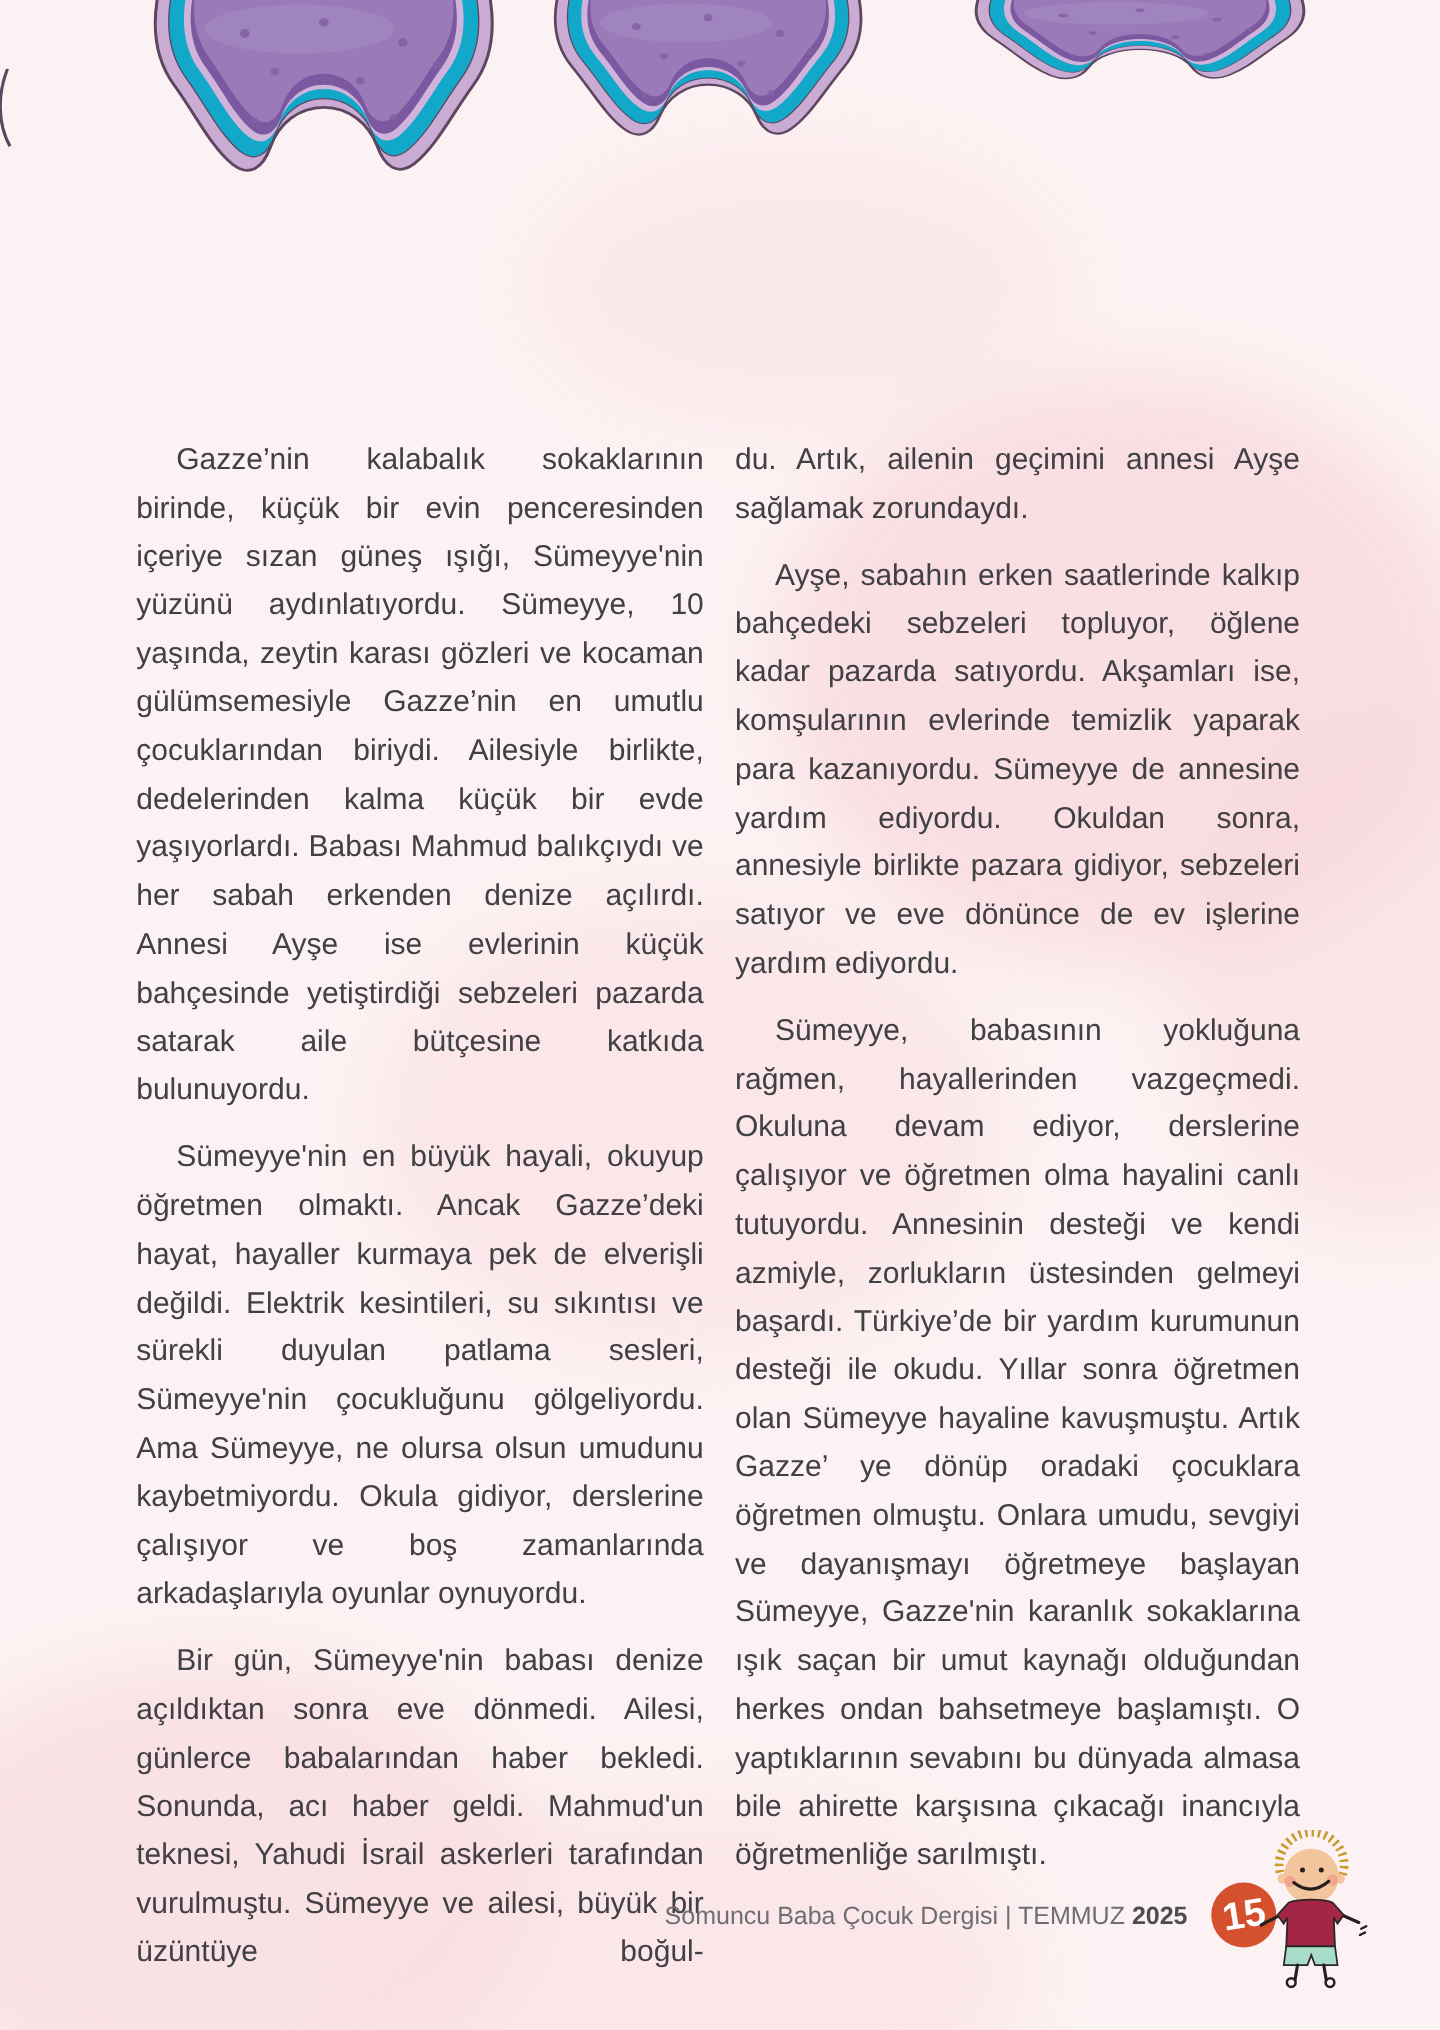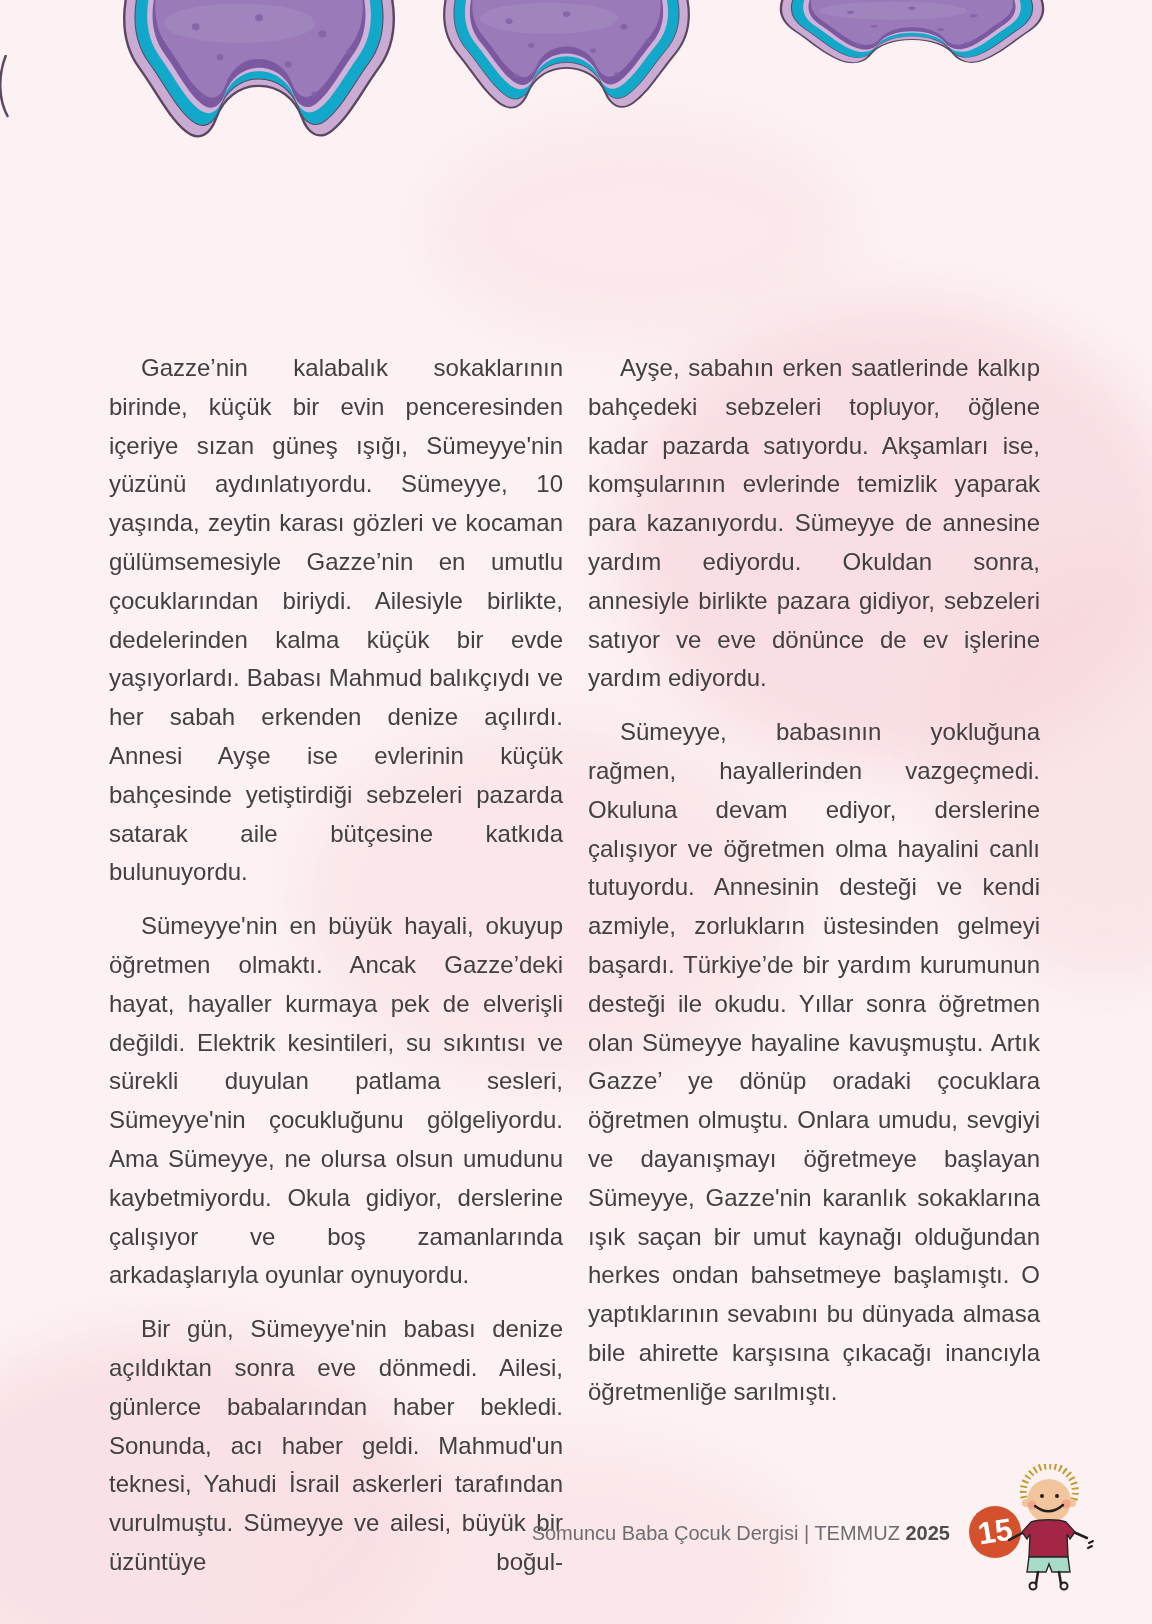--- a/index.html
+++ b/index.html
@@ -86,20 +86,21 @@
 <svg id="tooth-sliver" viewBox="0 0 22 70">
   <path d="M8,0 C0,20 0,44 10,62" stroke="#5d4660" stroke-width="2.5" fill="none"></path>
 </svg>
 
 <div id="col-left" class="col">
     <p class="">Gazze’nin kalabalık sokaklarının birinde, küçük bir evin penceresinden içeriye sızan güneş ışığı, Sümeyye'nin yüzünü aydınlatıyordu. Sümeyye, 10 yaşında, zeytin karası gözleri ve kocaman gülümsemesiyle Gazze’nin en umutlu çocuklarından biriydi. Ailesiyle birlikte, dedelerinden kalma küçük bir evde yaşıyorlardı. Babası Mahmud balıkçıydı ve her sabah erkenden denize açılırdı. Annesi Ayşe ise evlerinin küçük bahçesinde yetiştirdiği sebzeleri pazarda satarak aile bütçesine katkıda bulunuyordu.</p>
     <p class="">Sümeyye'nin en büyük hayali, okuyup öğretmen olmaktı. Ancak Gazze’deki hayat, hayaller kurmaya pek de elverişli değildi. Elektrik kesintileri, su sıkıntısı ve sürekli duyulan patlama sesleri, Sümeyye'nin çocukluğunu gölgeliyordu. Ama Sümeyye, ne olursa olsun umudunu kaybetmiyordu. Okula gidiyor, derslerine çalışıyor ve boş zamanlarında arkadaşlarıyla oyunlar oynuyordu.</p>
     <p class="runon">Bir gün, Sümeyye'nin babası denize açıldıktan sonra eve dönmedi. Ailesi, günlerce babalarından haber bekledi. Sonunda, acı haber geldi. Mahmud'un teknesi, Yahudi İsrail askerleri tarafından vurulmuştu. Sümeyye ve ailesi, büyük bir üzüntüye boğul-</p>
   </div>
 <div id="col-right" class="col">
+    <p class="cont ">du. Artık, ailenin geçimini annesi Ayşe sağlamak zorundaydı.</p>
     <p class="">Ayşe, sabahın erken saatlerinde kalkıp bahçedeki sebzeleri topluyor, öğlene kadar pazarda satıyordu. Akşamları ise, komşularının evlerinde temizlik yaparak para kazanıyordu. Sümeyye de annesine yardım ediyordu. Okuldan sonra, annesiyle birlikte pazara gidiyor, sebzeleri satıyor ve eve dönünce de ev işlerine yardım ediyordu.</p>
     <p class="">Sümeyye, babasının yokluğuna rağmen, hayallerinden vazgeçmedi. Okuluna devam ediyor, derslerine çalışıyor ve öğretmen olma hayalini canlı tutuyordu. Annesinin desteği ve kendi azmiyle, zorlukların üstesinden gelmeyi başardı. Türkiye’de bir yardım kurumunun desteği ile okudu. Yıllar sonra öğretmen olan Sümeyye hayaline kavuşmuştu. Artık Gazze’ ye dönüp oradaki çocuklara öğretmen olmuştu.  Onlara umudu, sevgiyi ve dayanışmayı öğretmeye başlayan Sümeyye, Gazze'nin karanlık sokaklarına ışık saçan bir umut kaynağı olduğundan herkes ondan bahsetmeye başlamıştı. O yaptıklarının sevabını bu dünyada almasa bile ahirette karşısına çıkacağı inancıyla öğretmenliğe sarılmıştı.</p>
   </div>
 
 <div id="footer-credit"><span>Somuncu Baba Çocuk Dergisi | TEMMUZ </span><b>2025</b></div>
 
 <div id="page-badge" style="background: rgb(213, 80, 44);">
   <span>15</span>
 </div>
 

